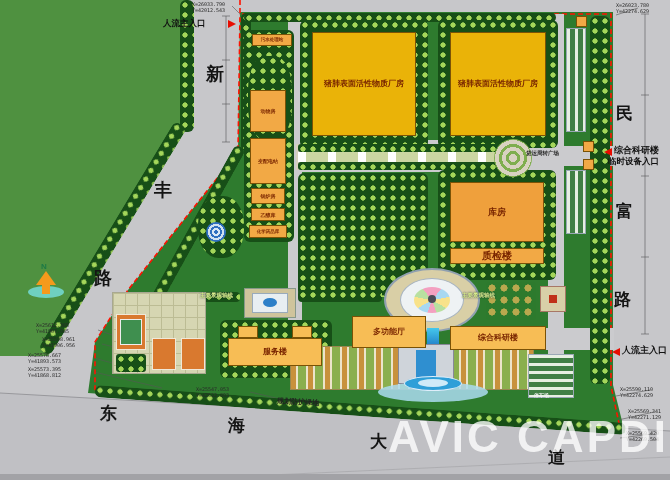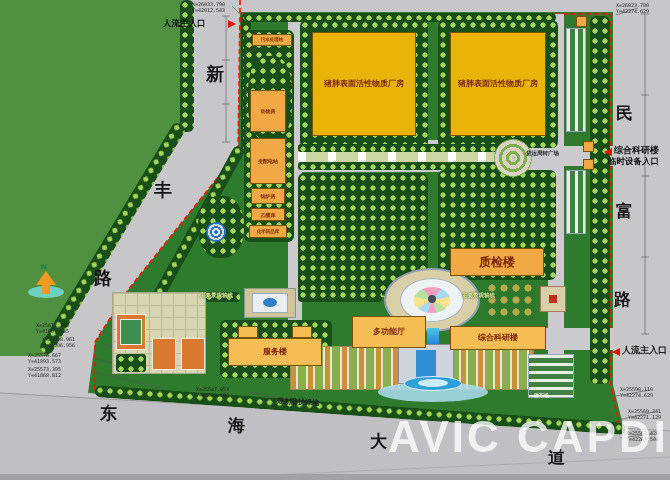--- a/index.html
+++ b/index.html
@@ -158,21 +158,22 @@
 
   <div class="a bldg or" style="left:252px;top:34px;width:40px;height:12px;font-size:4.5px">污水处理站</div>
   <div class="a bldg or" style="left:250px;top:90px;width:36px;height:42px;font-size:5px">动物房</div>
   <div class="a bldg or" style="left:250px;top:138px;width:36px;height:46px;font-size:5px">变配电站</div>
   <div class="a bldg or" style="left:251px;top:188px;width:34px;height:16px;font-size:5px">锅炉房</div>
   <div class="a bldg or" style="left:251px;top:208px;width:34px;height:13px;font-size:5px">乙醇库</div>
   <div class="a bldg or" style="left:249px;top:225px;width:38px;height:13px;font-size:4.5px">化学药品库</div>
 
   <div class="a bldg" style="left:312px;top:32px;width:104px;height:104px;font-size:8px">猪肺表面活性物质厂房</div>
   <div class="a bldg" style="left:450px;top:32px;width:96px;height:104px;font-size:8px">猪肺表面活性物质厂房</div>
-  <div class="a bldg or" style="left:450px;top:248px;width:94px;height:28px;font-size:12px">质检楼</div>
+  <div class="a bldg dp" style="left:450px;top:182px;width:94px;height:60px;font-size:9px">库房</div>
+  <div class="a bldg or" style="left:450px;top:248px;width:94px;height:16px;font-size:10px">质检楼</div>
   <div class="a bldg yl" style="left:352px;top:316px;width:74px;height:32px;font-size:8px">多功能厅</div>
   <div class="a bldg yl" style="left:450px;top:326px;width:96px;height:24px;font-size:8px">综合科研楼</div>
   <div class="a bldg yl" style="left:238px;top:326px;width:20px;height:12px"></div>
   <div class="a bldg yl" style="left:292px;top:326px;width:20px;height:12px"></div>
   <div class="a bldg yl" style="left:228px;top:338px;width:94px;height:28px;font-size:8px">服务楼</div>
 
   <div class="a axis-lbl" style="left:200px;top:292px;font-size:5.5px">主要景观轴线</div>
   <div class="a axis-lbl" style="left:462px;top:292px;font-size:5.5px">主要景观轴线</div>
 
   <div class="a lbl" style="left:163px;top:18px;font-size:8.5px">人流主入口</div>

